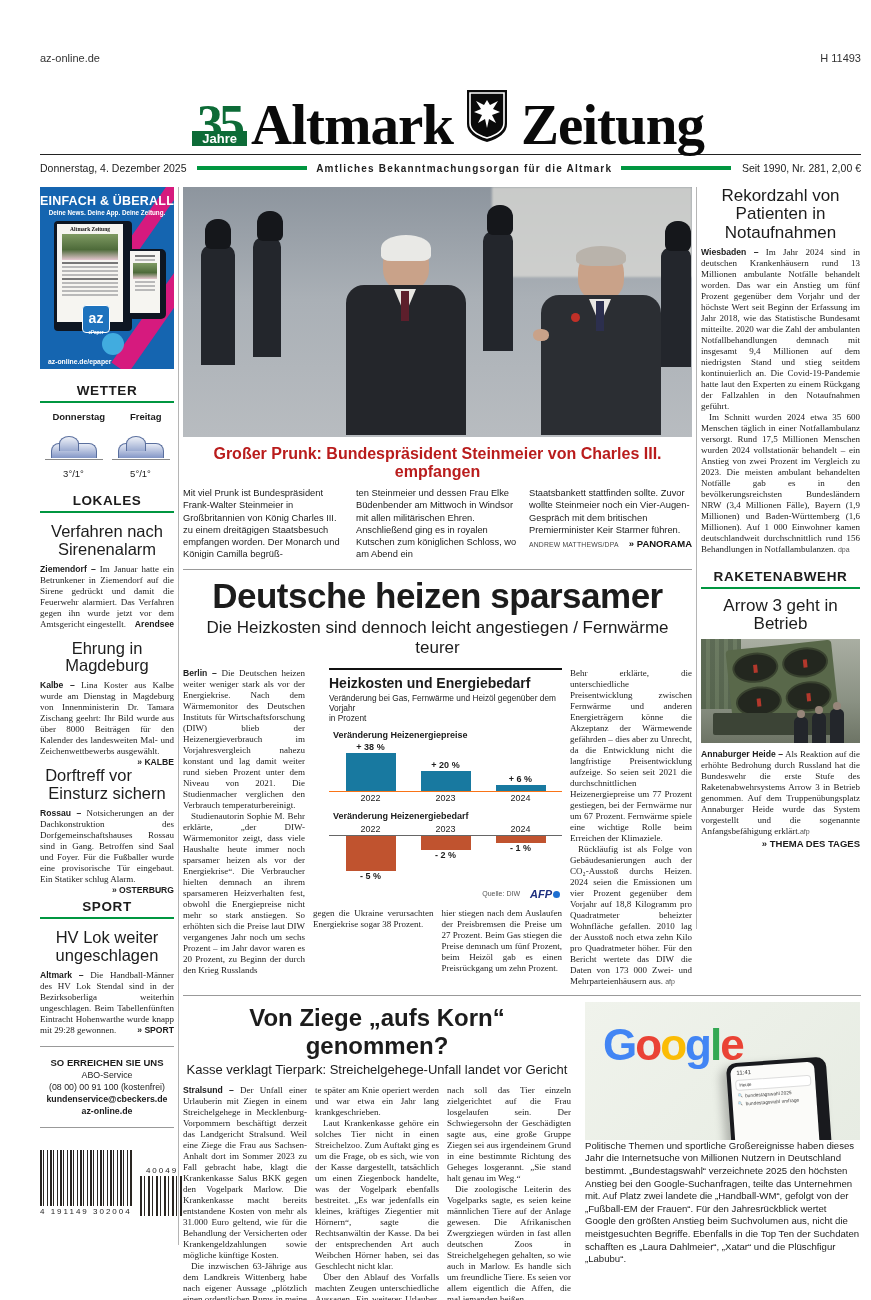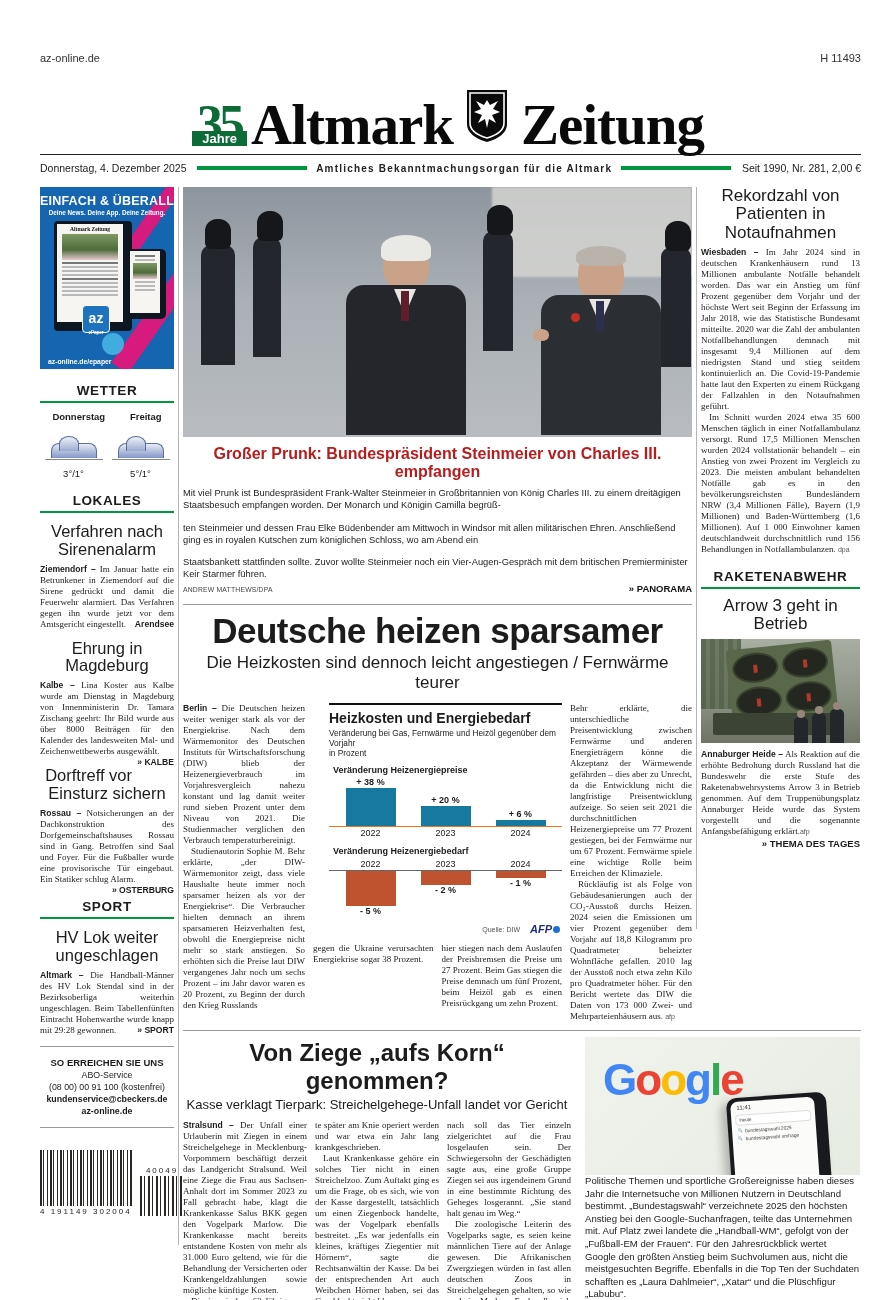--- a/index.html
+++ b/index.html
@@ -107,21 +107,21 @@
   .hair-g{position:absolute;top:-3px;left:-2px;width:50px;height:20px;border-radius:50% 50% 30% 30%;background:#b9b3ab;}
   .body-coat{width:120px;height:120px;border-radius:18px 18px 0 0;background:#24262b;margin-top:-6px;margin-left:-37px;position:relative;}
   .shirt{position:absolute;top:4px;left:48px;width:0;height:0;border-left:11px solid transparent;border-right:11px solid transparent;border-top:26px solid #e8e6e2;}
   .tie{position:absolute;top:6px;left:55px;width:8px;height:30px;background:#5d1f2c;}
   .poppy{position:absolute;top:18px;left:30px;width:9px;height:9px;border-radius:50%;background:#c03028;}
   .hand{position:absolute;width:16px;height:12px;border-radius:45%;background:#c9a289;}
 
   
   .caption-title{font-family:"Liberation Sans",sans-serif;font-weight:bold;font-size:16px;color:#b91c1c;
                  text-align:center;margin:8px 0 6px;}
-  .caption-cols{display:flex;gap:10px;font-family:"Liberation Sans",sans-serif;font-size:9.3px;line-height:12.3px;flex-direction:column;}
+  .caption-cols{display:flex;gap:10px;font-family:"Liberation Sans",sans-serif;font-size:9.3px;line-height:12.3px;}
   .caption-cols .ccol{flex:1;text-align:left;}
   .credit-line{display:flex;justify-content:space-between;align-items:baseline;margin-top:2px;}
   .credit{font-size:6.8px;color:#444;letter-spacing:.2px;}
   .panorama{font-weight:bold;font-size:9.5px;color:#111;}
   .center-rule{border:none;border-top:1px solid #999;margin:8px 0 2px;}
   .main-title{font-family:"Liberation Sans",sans-serif;font-weight:bold;font-size:35px;text-align:center;margin:6px 0 2px;letter-spacing:-.5px;}
   .main-sub{font-family:"Liberation Sans",sans-serif;font-size:17px;text-align:center;margin:2px 0 10px;}
   .article-row{display:flex;gap:8px;}
   .acol{width:122px;flex:none;}
   .amid{width:249px;flex:none;}

